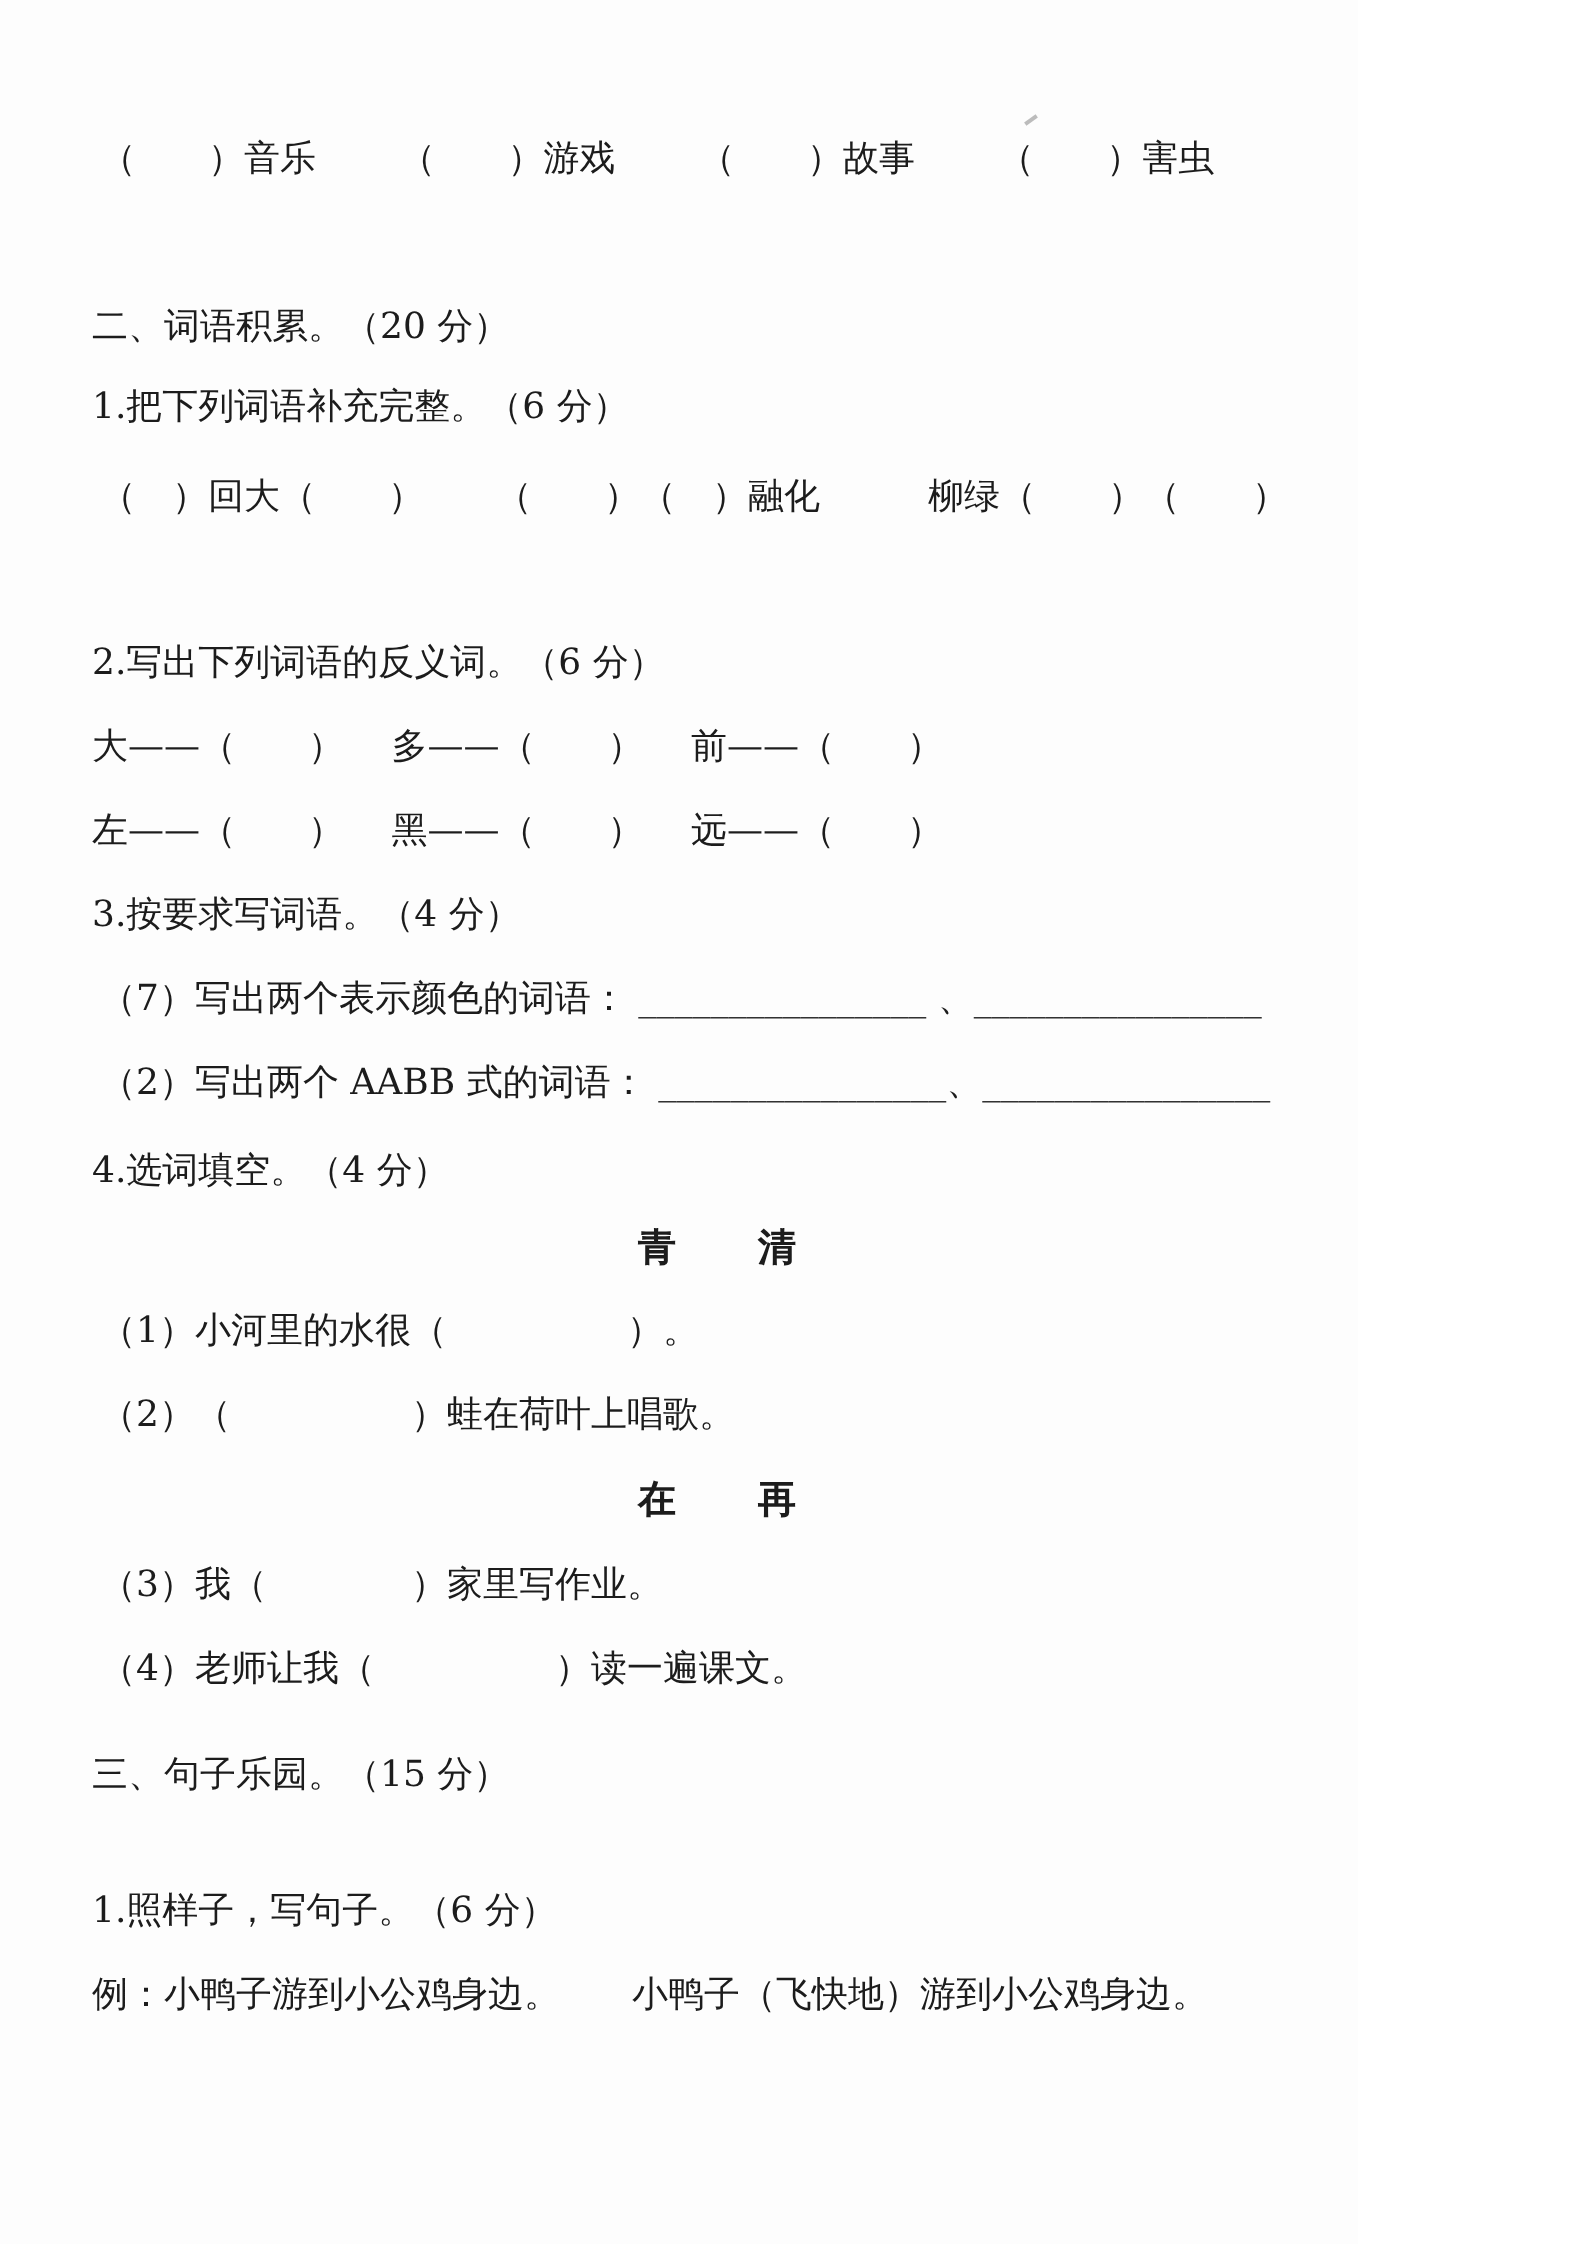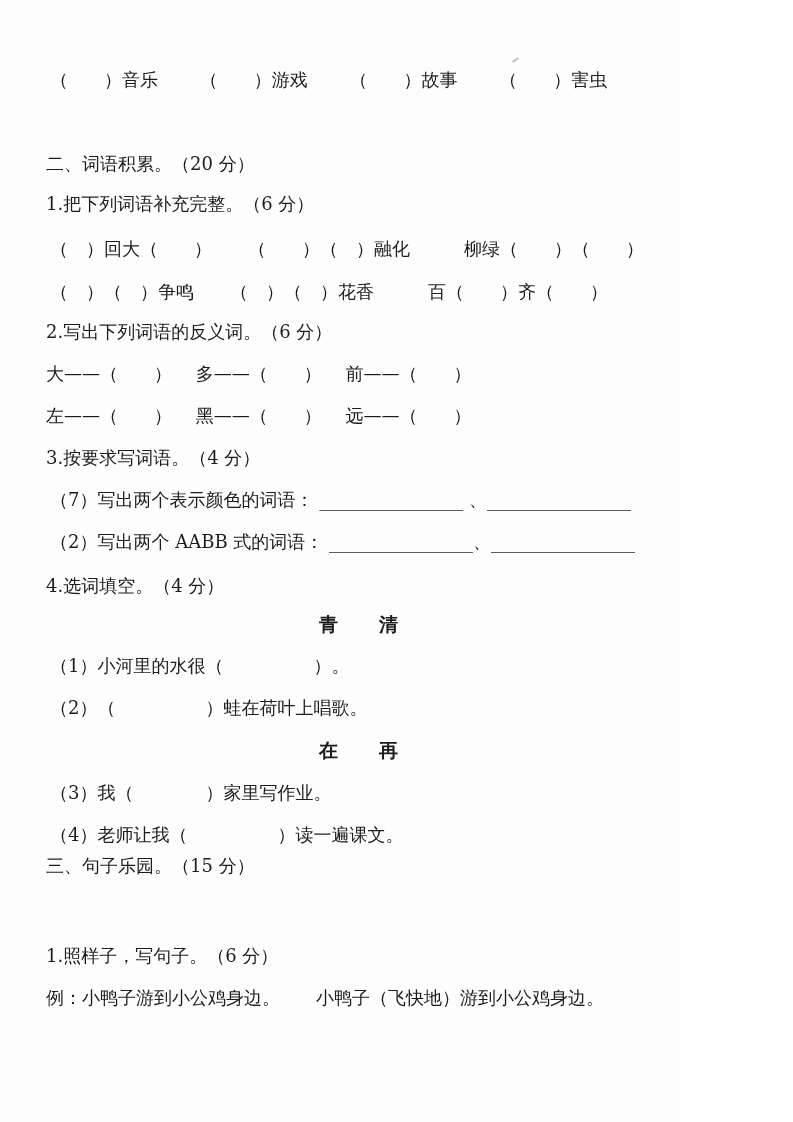--- a/index.html
+++ b/index.html
@@ -55,21 +55,20 @@
   <div class="speck"></div>
 
   <div class="line row-indent" style="top:68px">（　　）音乐　　 （　　）游戏　　 （　　）故事　　 （　　）害虫</div>
 
   <div class="line" style="top:152px">二、词语积累。（20 分）</div>
 
   <div class="line" style="top:192px">1.把下列词语补充完整。（6 分）</div>
 
   <div class="line row-indent" style="top:237px">（　）回大（　　）　　（　　）（　）融化　　　柳绿（　　）（　　）</div>
 
-  <div class="line row-indent" style="top:280px">（　）（　）争鸣　　（　）（　）花香　　　百（　　）齐（　　）</div>
 
   <div class="line" style="top:320px">2.写出下列词语的反义词。（6 分）</div>
 
   <div class="line" style="top:362px">大——（　　）　 多——（　　）　 前——（　　）</div>
 
   <div class="line" style="top:404px">左——（　　）　 黑——（　　）　 远——（　　）</div>
 
   <div class="line" style="top:446px">3.按要求写词语。（4 分）</div>
 
   <div class="line row-indent" style="top:488px">（7）写出两个表示颜色的词语： ________________ 、________________</div>
@@ -83,20 +82,20 @@
   <div class="line row-indent" style="top:654px">（1）小河里的水很（　　　　　）。</div>
 
   <div class="line row-indent" style="top:696px">（2）（　　　　　）蛙在荷叶上唱歌。</div>
 
   <div class="line center choice" style="top:738px">在　　再</div>
 
   <div class="line row-indent" style="top:781px">（3）我（　　　　）家里写作业。</div>
 
   <div class="line row-indent" style="top:823px">（4）老师让我（　　　　　）读一遍课文。</div>
 
-  <div class="line" style="top:854px">三、句子乐园。（15 分）</div>
+  <div class="line" style="top:876px">三、句子乐园。（15 分）</div>
 
   <div class="line" style="top:944px">1.照样子，写句子。（6 分）</div>
 
   <div class="line" style="top:986px">例：小鸭子游到小公鸡身边。　　小鸭子（飞快地）游到小公鸡身边。</div>
 
 
 </div>
 
 </body></html>

